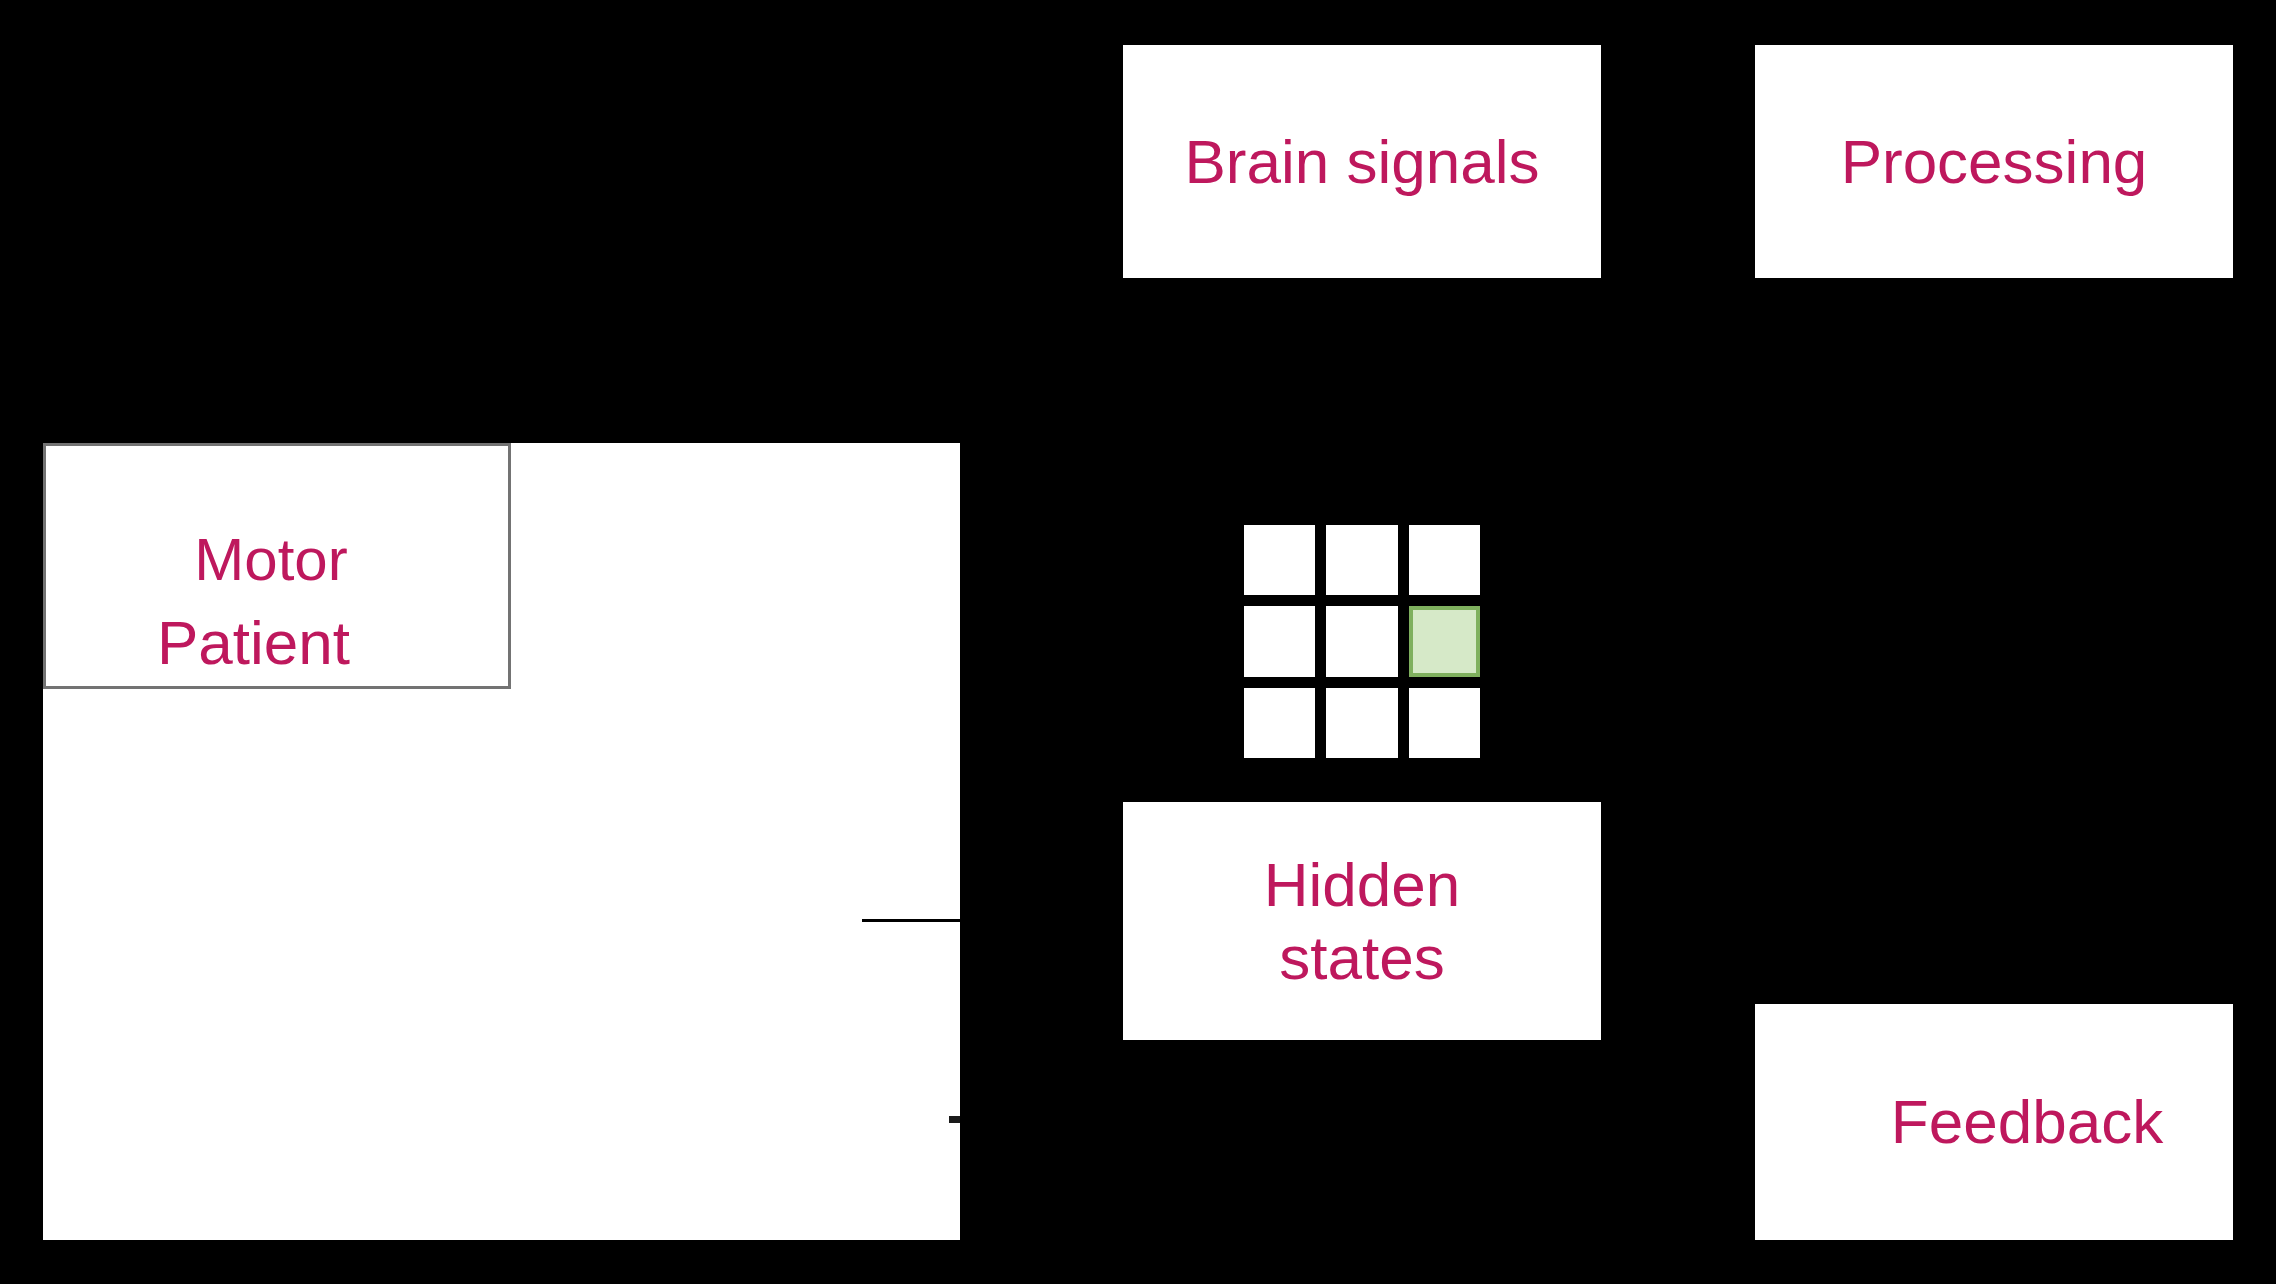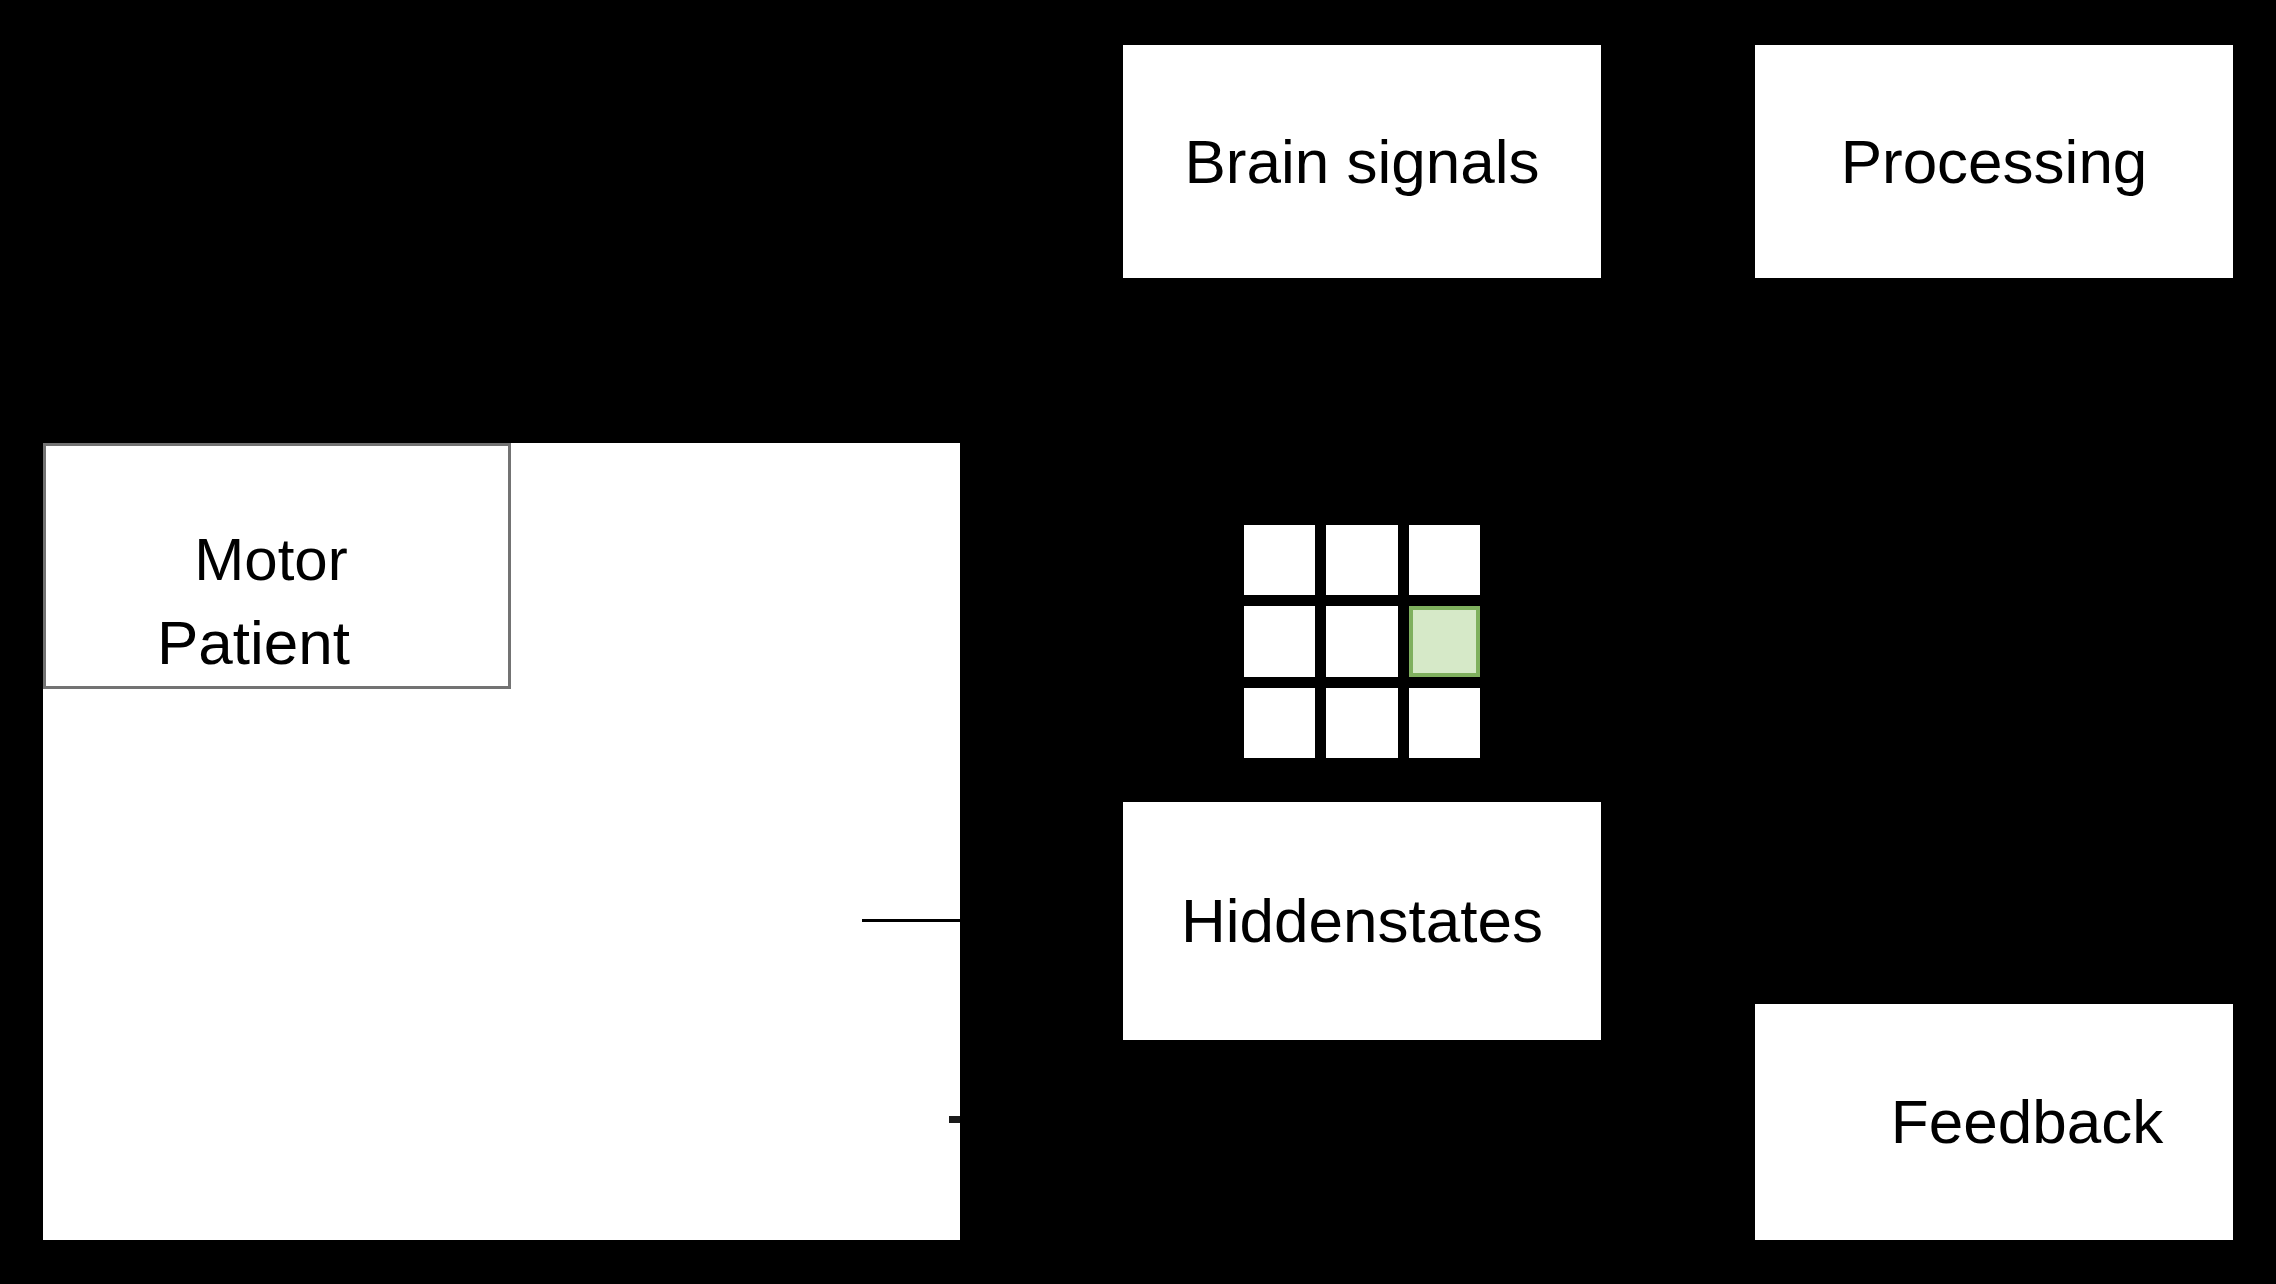--- a/index.html
+++ b/index.html
@@ -16,21 +16,21 @@
     font-family: "Liberation Sans", sans-serif;
   }
   .box {
     position: absolute;
     background: #ffffff;
     color: #000000;
     box-sizing: border-box;
   }
   .box-label {
     position: absolute;
-    color: #000000;
+    color: #be185d;
     white-space: pre-line;
     line-height: 1.18;
   }
   
   #brain-signals-box {
     left: 1123px; top: 45px; width: 478px; height: 233px;
   }
   #brain-signals-label {
     left: 0; top: 0; width: 478px; height: 233px;
     display: flex; align-items: center; justify-content: center;
@@ -95,21 +95,21 @@
   .grid-cell.active {
     background: #d6e9c8;
     border: 4px solid #7fb05e;
   }
   
   #hidden-states-box {
     left: 1123px; top: 802px; width: 478px; height: 238px;
   }
   #hidden-states-label {
     left: 0; top: 0; width: 478px; height: 238px;
-    display: flex; align-items: center; justify-content: center;
+    display: flex; flex-direction: column; align-items: center; justify-content: center;
     font-size: 62px;
     text-align: center;
   }
   
   #feedback-box {
     left: 1755px; top: 1004px; width: 478px; height: 236px;
   }
   #feedback-label {
     left: 0; top: 0; width: 478px; height: 236px;
     display: flex; align-items: center; justify-content: center;

